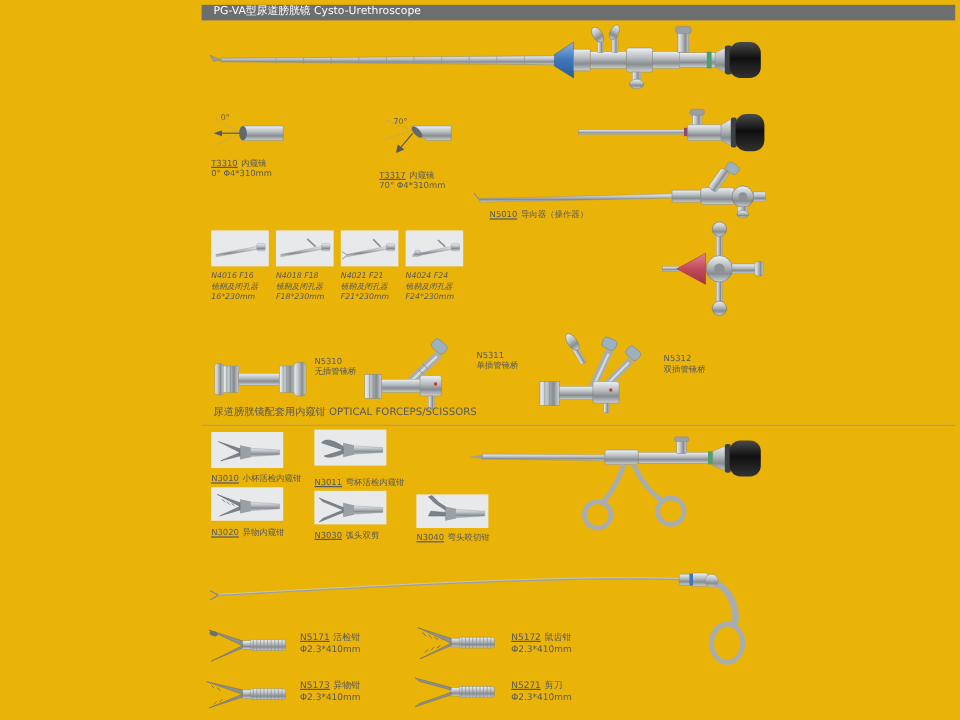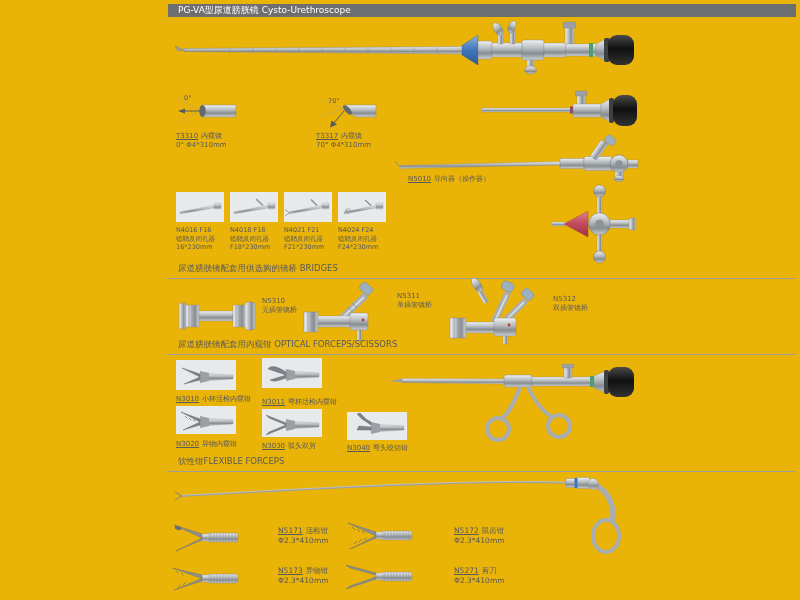--- a/index.html
+++ b/index.html
@@ -9,22 +9,22 @@
   .abs { position:absolute; }
 
   .header-bar { left:168px; top:4px; width:628px; height:13px; background:#6d6e70;
     color:#fff; font-size:9px; line-height:13px; padding-left:10px; white-space:nowrap; }
 
   .sec-heading { left:168px; width:628px; border-bottom:1px solid #9c9ea0;
     color:#58595b; font-size:8.5px; line-height:11px; padding:0 0 4px 10px; white-space:nowrap; }
 
   .lbl { color:#58595b; font-size:7px; line-height:9px; white-space:nowrap; }
   .lbl .code { margin-right:3px;text-decoration:underline; }
-  .lbl3 { font-size:6.5px; line-height:8.5px; }
-  .lbl-lg { font-size:7.5px; line-height:10px;margin-left:28px; }
+  .lbl3 { font-size:6.5px; line-height:8.5px;font-style:italic; }
+  .lbl-lg { font-size:7.5px; line-height:10px; }
 
   .thumb { background:#e8e9eb; }
 
   .tele-item { width:66px; }
   .ang { position:absolute; color:#58595b; font-size:6.5px; }
 
   svg { display:block; overflow:visible; }
 </style>
 </head>
 <body>
@@ -112,21 +112,21 @@
   <div class="abs tele-item" style="left:316px;top:94px">
     <svg width="62" height="36" viewBox="0 0 62 36">
       <line x1="28" y1="15" x2="6" y2="6" stroke="#9aa0a4" stroke-width=".6" stroke-dasharray="2 1.5"></line>
       <line x1="28" y1="15" x2="4" y2="22" stroke="#9aa0a4" stroke-width=".6" stroke-dasharray="2 1.5"></line>
       <line x1="28" y1="17" x2="17" y2="30" stroke="#55595d" stroke-width="1"></line>
       <polygon points="14,33.5 15.5,26.5 21,30.5" fill="#55595d"></polygon>
       <polygon points="28,11 60,11 60,23 39,23" fill="url(#mh)" stroke="#7c8286" stroke-width=".4"></polygon>
       <ellipse cx="31.5" cy="16" rx="2.6" ry="6" transform="rotate(-42 31.5 16)" fill="#62686c"></ellipse>
     </svg>
     <span class="ang" style="left:12px;top:3px">70°</span>
-    <div class="lbl" style="margin-top:2px">
+    <div class="lbl" style="margin-top:12px">
       <span class="code">T3317</span><span>内窥镜</span><br>
       <span>70°  Φ4*310mm</span>
     </div>
   </div>
 
   <svg class="abs" style="left:480px;top:90px" width="160" height="42" viewBox="0 0 160 42">
     <rect x="2" y="18" width="90" height="4" fill="url(#mh)" stroke="#7c8286" stroke-width=".3"></rect>
     <rect x="90" y="16.5" width="3" height="7" fill="#8e4a6e"></rect>
     <rect x="97" y="4" width="8" height="13" fill="url(#mv)" stroke="#7c8286" stroke-width=".4"></rect>
     <rect x="95" y="1" width="12" height="5" rx="2" fill="#9aa0a5" stroke="#7c8286" stroke-width=".4"></rect>
@@ -210,23 +210,20 @@
     <span>N4021  F21</span><br>
     <span>镜鞘及闭孔器</span><br>
     <span>F21*230mm</span>
   </div>
   <div class="abs lbl lbl3" style="left:338px;top:226px">
     <span>N4024  F24</span><br>
     <span>镜鞘及闭孔器</span><br>
     <span>F24*230mm</span>
   </div>
 
-  <div class="abs sec-heading" style="top:263px">
-    <span>尿道膀胱镜配套用供选购的镜桥 BRIDGES</span>
-  </div>
 
   <svg class="abs" style="left:178px;top:292px" width="80" height="48" viewBox="0 0 80 48">
     <rect x="1" y="11" width="7" height="26" rx="2" fill="url(#mv)" stroke="#7c8286" stroke-width=".4"></rect>
     <rect x="8" y="13" width="13" height="22" fill="url(#mv)" stroke="#7c8286" stroke-width=".3"></rect>
     <path d="M11,13 v22 M14,13 v22 M17,13 v22" stroke="#898f93" stroke-width=".6"></path>
     <rect x="21" y="19" width="34" height="10" fill="url(#mh)" stroke="#7c8286" stroke-width=".3"></rect>
     <rect x="55" y="13" width="13" height="22" fill="url(#mv)" stroke="#7c8286" stroke-width=".3"></rect>
     <path d="M58,13 v22 M61,13 v22 M64,13 v22" stroke="#898f93" stroke-width=".6"></path>
     <rect x="67" y="10" width="10" height="28" rx="3" fill="url(#mv)" stroke="#7c8286" stroke-width=".4"></rect>
   </svg>
@@ -345,23 +342,20 @@
     <circle cx="171" cy="62" r="11" fill="none" stroke="#a7adb1" stroke-width="4"></circle>
     <rect x="144" y="13" width="60" height="9" fill="url(#mh)" stroke="#7c8286" stroke-width=".3"></rect>
     <rect x="176" y="2" width="8" height="12" fill="url(#mv)" stroke="#7c8286" stroke-width=".4"></rect>
     <rect x="174" y="0" width="12" height="4" rx="1.5" fill="#9aa0a5" stroke="#7c8286" stroke-width=".3"></rect>
     <rect x="202" y="12" width="4" height="11" fill="#4e9e6f"></rect>
     <polygon points="206,12 218,7 218,29 206,24" fill="url(#mh)" stroke="#7c8286" stroke-width=".3"></polygon>
     <rect x="216" y="6" width="5" height="24" rx="2" fill="#3c4043"></rect>
     <rect x="220" y="3" width="26" height="30" rx="9" fill="url(#bk)"></rect>
   </svg>
 
-  <div class="abs sec-heading" style="top:456px">
-    <span>软性钳FLEXIBLE FORCEPS</span>
-  </div>
 
   <svg class="abs" style="left:172px;top:474px" width="470" height="88" viewBox="0 0 470 88">
     <path d="M10,22 l-7,-4 M10,22 l-7,4" stroke="#80868a" stroke-width="1"></path>
     <path d="M10,22 C120,16 300,5 398,9" stroke="#9aa0a5" stroke-width="1.6" fill="none"></path>
     <path d="M10,21.3 C120,15.3 300,4.3 398,8.3" stroke="#d8dbdd" stroke-width=".5" fill="none"></path>
     <rect x="394" y="4.5" width="10" height="9" rx="1" fill="url(#mh)" stroke="#7c8286" stroke-width=".4"></rect>
     <rect x="404" y="3.5" width="14" height="11" rx="2" fill="url(#mh)" stroke="#7c8286" stroke-width=".4"></rect>
     <rect x="402.5" y="4" width="3" height="10" fill="#3f76bb"></rect>
     <path d="M418,9 q16,5 21,20 q4,12 0,20" stroke="#a7adb1" stroke-width="5.5" fill="none"></path>
     <circle cx="421" cy="10" r="5.5" fill="url(#mh)" stroke="#7c8286" stroke-width=".4"></circle>

